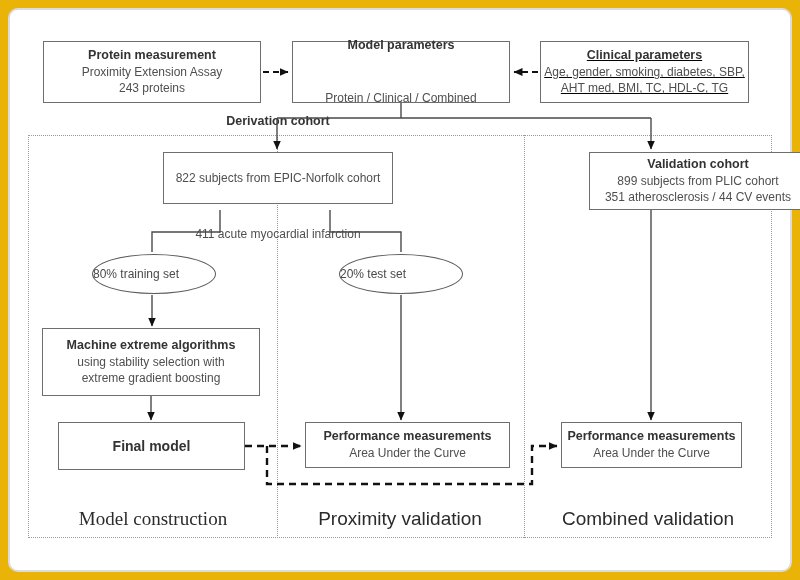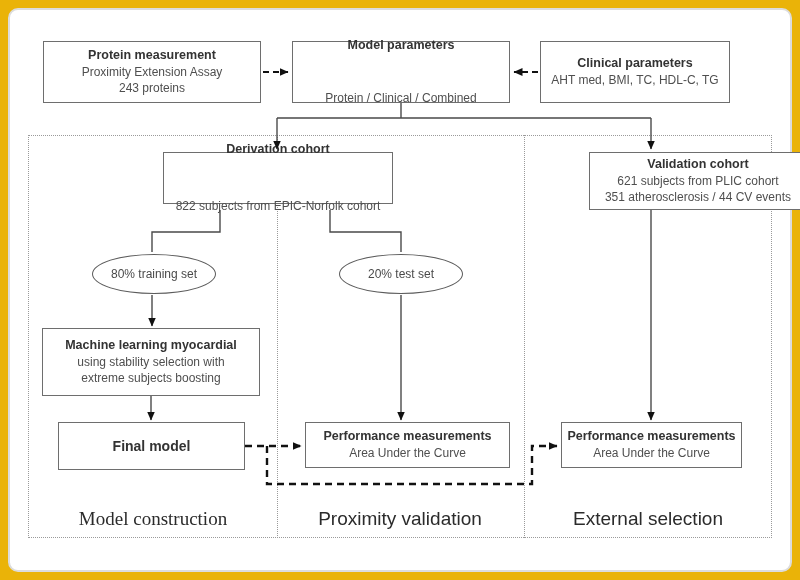--- a/index.html
+++ b/index.html
@@ -9,21 +9,21 @@
   .dotted-rect{position:absolute;left:28px;top:135px;width:744px;height:403px;border:1.5px dotted #9a9a9a;box-sizing:border-box;z-index:1;}
   .divider{position:absolute;top:135px;height:403px;width:0;border-left:1.5px dotted #9a9a9a;z-index:1;}
   .divider.d1{left:277px;}
   .divider.d2{left:524px;}
   .box{position:absolute;border:1.4px solid #6e6e6e;background:#ffffff;box-sizing:border-box;
        display:flex;flex-direction:column;align-items:center;justify-content:center;
        text-align:center;z-index:2;padding:2px 4px;}
   .box-title{font-size:12.5px;font-weight:bold;color:#333333;line-height:1.35;white-space:nowrap;}
   .box-line{font-size:12px;color:#4f4f4f;line-height:1.35;white-space:nowrap;}
   .ellipse{position:absolute;border:1.4px solid #5c5c5c;border-radius:50%;background:#ffffff;
-           display:flex;align-items:center;justify-content:center;z-index:2;box-sizing:border-box;}
+           display:flex;align-items:center;justify-content:flex-start;z-index:2;box-sizing:border-box;}
   .ellipse .box-line{font-size:12px;color:#4a4a4a;}
   .section-label{position:absolute;top:505px;height:28px;display:flex;align-items:center;justify-content:center;
                  font-size:19px;color:#2b2b2b;z-index:2;}
   svg.connectors{position:absolute;left:0;top:0;z-index:3;pointer-events:none;}
 </style>
 </head>
 <body>
 
 <div class="stage">
   <div class="frame"></div>
@@ -36,66 +36,68 @@
     <div class="box-title">Protein measurement</div>
     <div class="box-line">Proximity Extension Assay</div>
     <div class="box-line">243 proteins</div>
   </div>
 
   <div class="box" style="left:292px;top:41px;width:218px;height:62px;gap:36px;">
     <div class="box-title">Model parameters</div>
     <div class="box-line">Protein / Clinical / Combined</div>
   </div>
 
-  <div class="box" style="left:540px;top:41px;width:190px;height:62px;">
+  <div class="box" style="left:540px;top:41px;width:209px;height:62px;text-decoration:underline;">
     <div class="box-title">Clinical parameters</div>
+    <div class="box-line">Age, gender, smoking, diabetes, SBP,</div>
     <div class="box-line">AHT med, BMI, TC, HDL-C, TG</div>
   </div>
 
   <div class="box" style="left:163px;top:152px;width:230px;height:52px;gap:40px;">
     <div class="box-title">Derivation cohort</div>
     <div class="box-line">822 subjects from EPIC-Norfolk cohort</div>
+    <div class="box-line">411 acute myocardial infarction</div>
   </div>
 
   <div class="box" style="left:542px;top:152px;width:218px;height:58px;margin-left:47px;">
     <div class="box-title">Validation cohort</div>
-    <div class="box-line">621 subjects from PLIC cohort</div>
+    <div class="box-line">899 subjects from PLIC cohort</div>
     <div class="box-line">351 atherosclerosis / 44 CV events</div>
   </div>
 
   <div class="ellipse" style="left:92px;top:254px;width:124px;height:40px;">
     <div class="box-line">80% training set</div>
   </div>
   <div class="ellipse" style="left:339px;top:254px;width:124px;height:40px;">
     <div class="box-line">20% test set</div>
   </div>
 
   <div class="box" style="left:42px;top:328px;width:218px;height:68px;">
-    <div class="box-title">Machine learning myocardial</div>
+    <div class="box-title">Machine extreme algorithms</div>
     <div class="box-line">using stability selection with</div>
-    <div class="box-line">extreme subjects boosting</div>
+    <div class="box-line">extreme gradient boosting</div>
   </div>
 
   <div class="box" style="left:58px;top:422px;width:187px;height:48px;">
     <div class="box-title" style="font-size:14px;">Final model</div>
   </div>
 
   <div class="box" style="left:305px;top:422px;width:205px;height:46px;">
     <div class="box-title">Performance measurements</div>
     <div class="box-line">Area Under the Curve</div>
   </div>
 
   <div class="box" style="left:561px;top:422px;width:181px;height:46px;">
     <div class="box-title">Performance measurements</div>
     <div class="box-line">Area Under the Curve</div>
   </div>
 
   <div class="section-label" style="left:48px;width:210px;font-family:Liberation Serif, serif;">Model construction</div>
   <div class="section-label" style="left:295px;width:210px;">Proximity validation</div>
-  <div class="section-label" style="left:543px;width:210px;">External selection</div>
+  <div class="section-label" style="left:543px;width:210px;">Combined validation</div>
 
   <svg class="connectors" width="800" height="580" viewBox="0 0 800 580">
     <defs>
       <marker id="arw" markerWidth="12" markerHeight="10" refX="8.5" refY="4" orient="auto" markerUnits="userSpaceOnUse">
         <path d="M0 0 L9 4 L0 8 Z" fill="#111111"></path>
       </marker>
     </defs>
 
     <path d="M263 72 H288" stroke="#111111" stroke-width="2.2" stroke-dasharray="6 4" fill="none" marker-end="url(#arw)"></path>
     <path d="M538 72 H514" stroke="#111111" stroke-width="2.2" stroke-dasharray="6 4" fill="none" marker-end="url(#arw)"></path>

